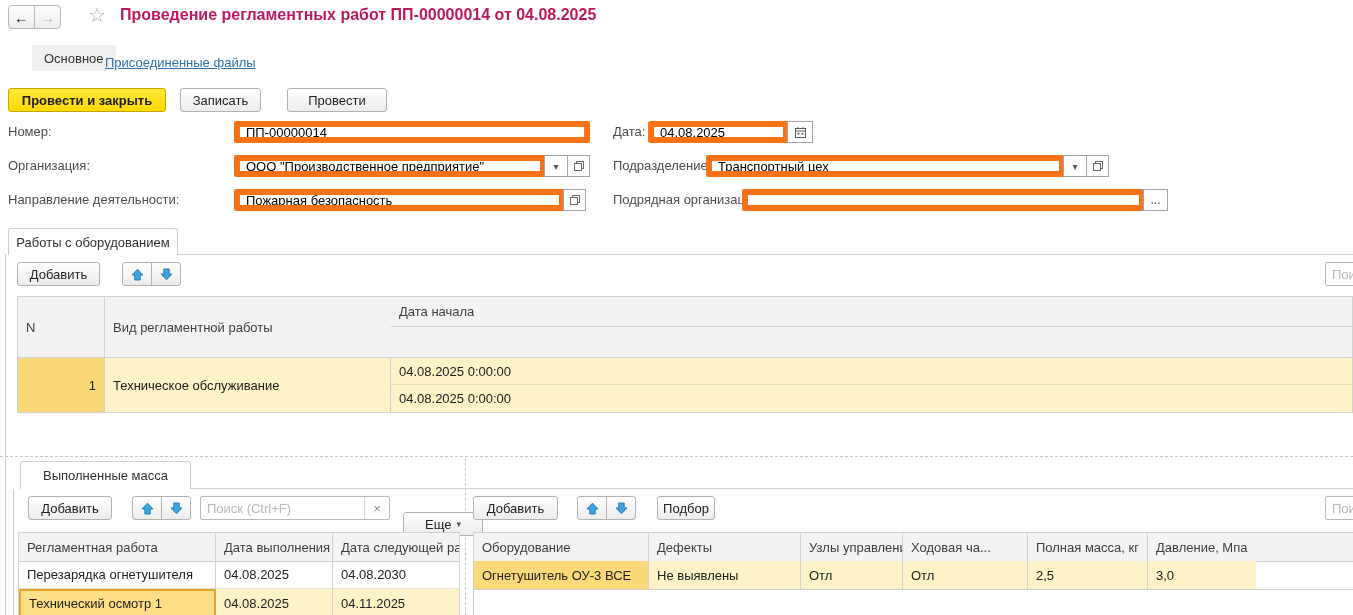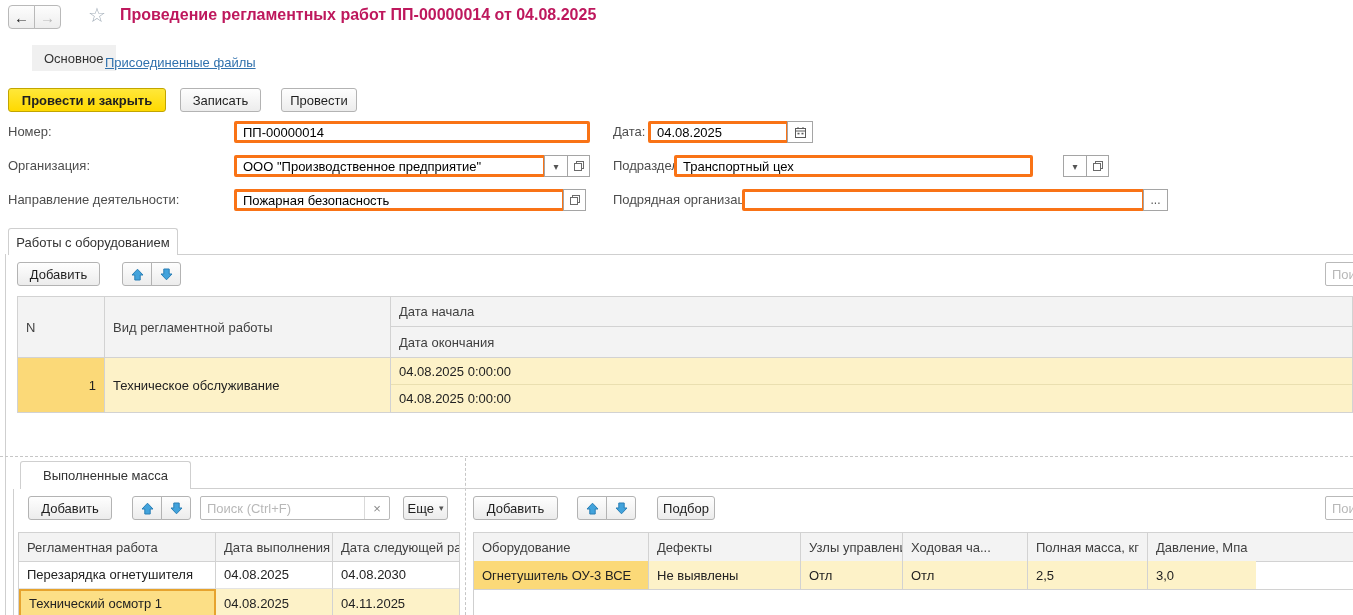--- a/index.html
+++ b/index.html
@@ -16,21 +16,21 @@
   .abtn:first-child{border-radius:3px 0 0 3px;}
   .abtn:last-child{border-radius:0 3px 3px 0;margin-left:-1px;}
   
   .navgrp{display:flex;}
   .navbtn{width:27px;height:24px;display:flex;align-items:center;justify-content:center;
     border:1px solid #b9b9b9;background:linear-gradient(#fdfdfd,#ededed);box-sizing:border-box;font-size:15px;}
   .navbtn:first-child{border-radius:4px 0 0 4px;}
   .navbtn:last-child{border-radius:0 4px 4px 0;margin-left:-1px;color:#b8b8b8;}
   
   .flabel{color:#4d4d4d;line-height:22px;white-space:nowrap;}
-  .input{height:22px;border:3px solid #f97316;border-radius:2px;background:#fff;width:100%;
+  .input{height:22px;border:6px solid #f97316;border-radius:2px;background:#fff;width:100%;
     box-sizing:border-box;padding:0 6px;font:13px "Liberation Sans","DejaVu Sans",sans-serif;color:#000;}
   .input::placeholder{color:#b8b8b8;}
   .fieldbtn{height:22px;display:flex;align-items:center;justify-content:center;border:1px solid #a5a5a5;
     background:#fff;box-sizing:border-box;margin-left:-1px;color:#555;font-size:10px;}
   .search{height:24px;border:1px solid #b9b9b9;border-radius:2px;background:#fff;display:flex;align-items:center;box-sizing:border-box;}
   .search input{border:none;outline:none;flex:1;height:20px;padding:0 6px;min-width:0;
     font:13px "Liberation Sans","DejaVu Sans",sans-serif;color:#000;background:transparent;}
   .search input::placeholder{color:#b8b8b8;}
   .clearbtn{width:24px;height:22px;display:flex;align-items:center;justify-content:center;
     border-left:1px solid #d9d9d9;color:#8a8a8a;font-size:13px;}
@@ -81,21 +81,21 @@
 <div class="abs link-tab" style="left:105px;top:49px;height:26px;">
   <span>Присоединенные файлы</span>
 </div>
 
 <div class="abs" style="left:8px;top:88px;width:158px;">
   <div class="btn btn-primary">Провести и закрыть</div>
 </div>
 <div class="abs" style="left:180px;top:88px;width:81px;">
   <div class="btn">Записать</div>
 </div>
-<div class="abs" style="left:281px;top:88px;width:76px;">
+<div class="abs" style="left:287px;top:88px;width:100px;">
   <div class="btn">Провести</div>
 </div>
 
 <div class="abs flabel" style="left:8px;top:121px;">Номер:</div>
 <input class="abs input" style="left: 234px; top: 121px; width: 356px;" value="ПП-00000014">
 <div class="abs flabel" style="left:613px;top:121px;">Дата:</div>
 <input class="abs input" style="left: 648px; top: 121px; width: 141px;" value="04.08.2025">
 <div class="abs fieldbtn" style="left:788px;top:121px;width:26px;">
   <svg width="13" height="13" viewBox="0 0 13 13">
     <rect x="1.5" y="2.5" width="10" height="9" fill="none" stroke="#5a5a5a"></rect>
@@ -112,21 +112,21 @@
 <div class="abs fieldbtn" style="left:545px;top:155px;width:24px;">
   <span>▾</span>
 </div>
 <div class="abs fieldbtn" style="left:568px;top:155px;width:23px;">
   <svg width="12" height="12" viewBox="0 0 12 12">
     <rect x="3.5" y="1.5" width="7" height="7" fill="#fff" stroke="#6a6a6a"></rect>
     <rect x="1.5" y="3.5" width="7" height="7" fill="#fff" stroke="#6a6a6a"></rect>
   </svg>
 </div>
 <div class="abs flabel" style="left:613px;top:155px;">Подразделение:</div>
-<input class="abs input" style="left: 674px; top: 155px; width: 359px;" value="Транспортный цех">
+<input class="abs input" style="left: 706px; top: 155px; width: 359px;" value="Транспортный цех">
 <div class="abs fieldbtn" style="left:1064px;top:155px;width:24px;">
   <span>▾</span>
 </div>
 <div class="abs fieldbtn" style="left:1087px;top:155px;width:23px;">
   <svg width="12" height="12" viewBox="0 0 12 12">
     <rect x="3.5" y="1.5" width="7" height="7" fill="#fff" stroke="#6a6a6a"></rect>
     <rect x="1.5" y="3.5" width="7" height="7" fill="#fff" stroke="#6a6a6a"></rect>
   </svg>
 </div>
 
@@ -166,21 +166,20 @@
   </div>
 </div>
 <div class="abs search" style="left:1325px;top:262px;width:130px;">
   <input placeholder="Поиск (Ctrl+F)" style="">
 </div>
 
 <div class="abs thead" style="left:17px;top:296px;width:1336px;grid-template-columns:87px 286px 1fr;grid-auto-rows:30px;">
   <div class="hc span2">N</div>
   <div class="hc bb" style="border-right:none;">Дата начала</div>
   <div class="hc span2">Вид регламентной работы</div>
-  <div class="hc" style="border-right:none;">Дата окончания</div>
 </div>
 <div class="abs trow" style="left:17px;top:358px;width:1336px;grid-template-columns:87px 286px 1fr;grid-auto-rows:27px;">
   <div class="dc span2 cur num">1</div>
   <div class="dc span2 sel">Техническое обслуживание</div>
   <div class="dc sel bbl" style="border-right:none;">04.08.2025 0:00:00</div>
   <div class="dc sel" style="border-right:none;">04.08.2025 0:00:00</div>
 </div>
 
 <div class="abs hdash" style="left:0;top:456px;width:1353px;"></div>
 <div class="abs vdash" style="left:465px;top:458px;height:157px;"></div>
@@ -205,21 +204,21 @@
       <path d="M6.5 1.2 L12 7 H9.2 V12 H3.8 V7 H1 Z" fill="#42a3dc" stroke="#2a7fb5" stroke-linejoin="round"></path>
     </svg>
   </div>
 </div>
 <div class="abs search" style="left:200px;top:496px;width:190px;">
   <input placeholder="Поиск (Ctrl+F)" style="">
   <div class="clearbtn">
     <span>×</span>
   </div>
 </div>
-<div class="abs" style="left:403px;top:496px;width:45px;">
+<div class="abs" style="left:403px;top:512px;width:80px;">
   <div class="btn" style="padding:0 8px;gap:5px;">
     <span>Еще</span>
     <span style="font-size:9px;color:#555;">▾</span>
   </div>
 </div>
 
 <div class="abs" style="left:473px;top:496px;width:85px;">
   <div class="btn">Добавить</div>
 </div>
 <div class="abs abtn-group" style="left:577px;top:496px;">

